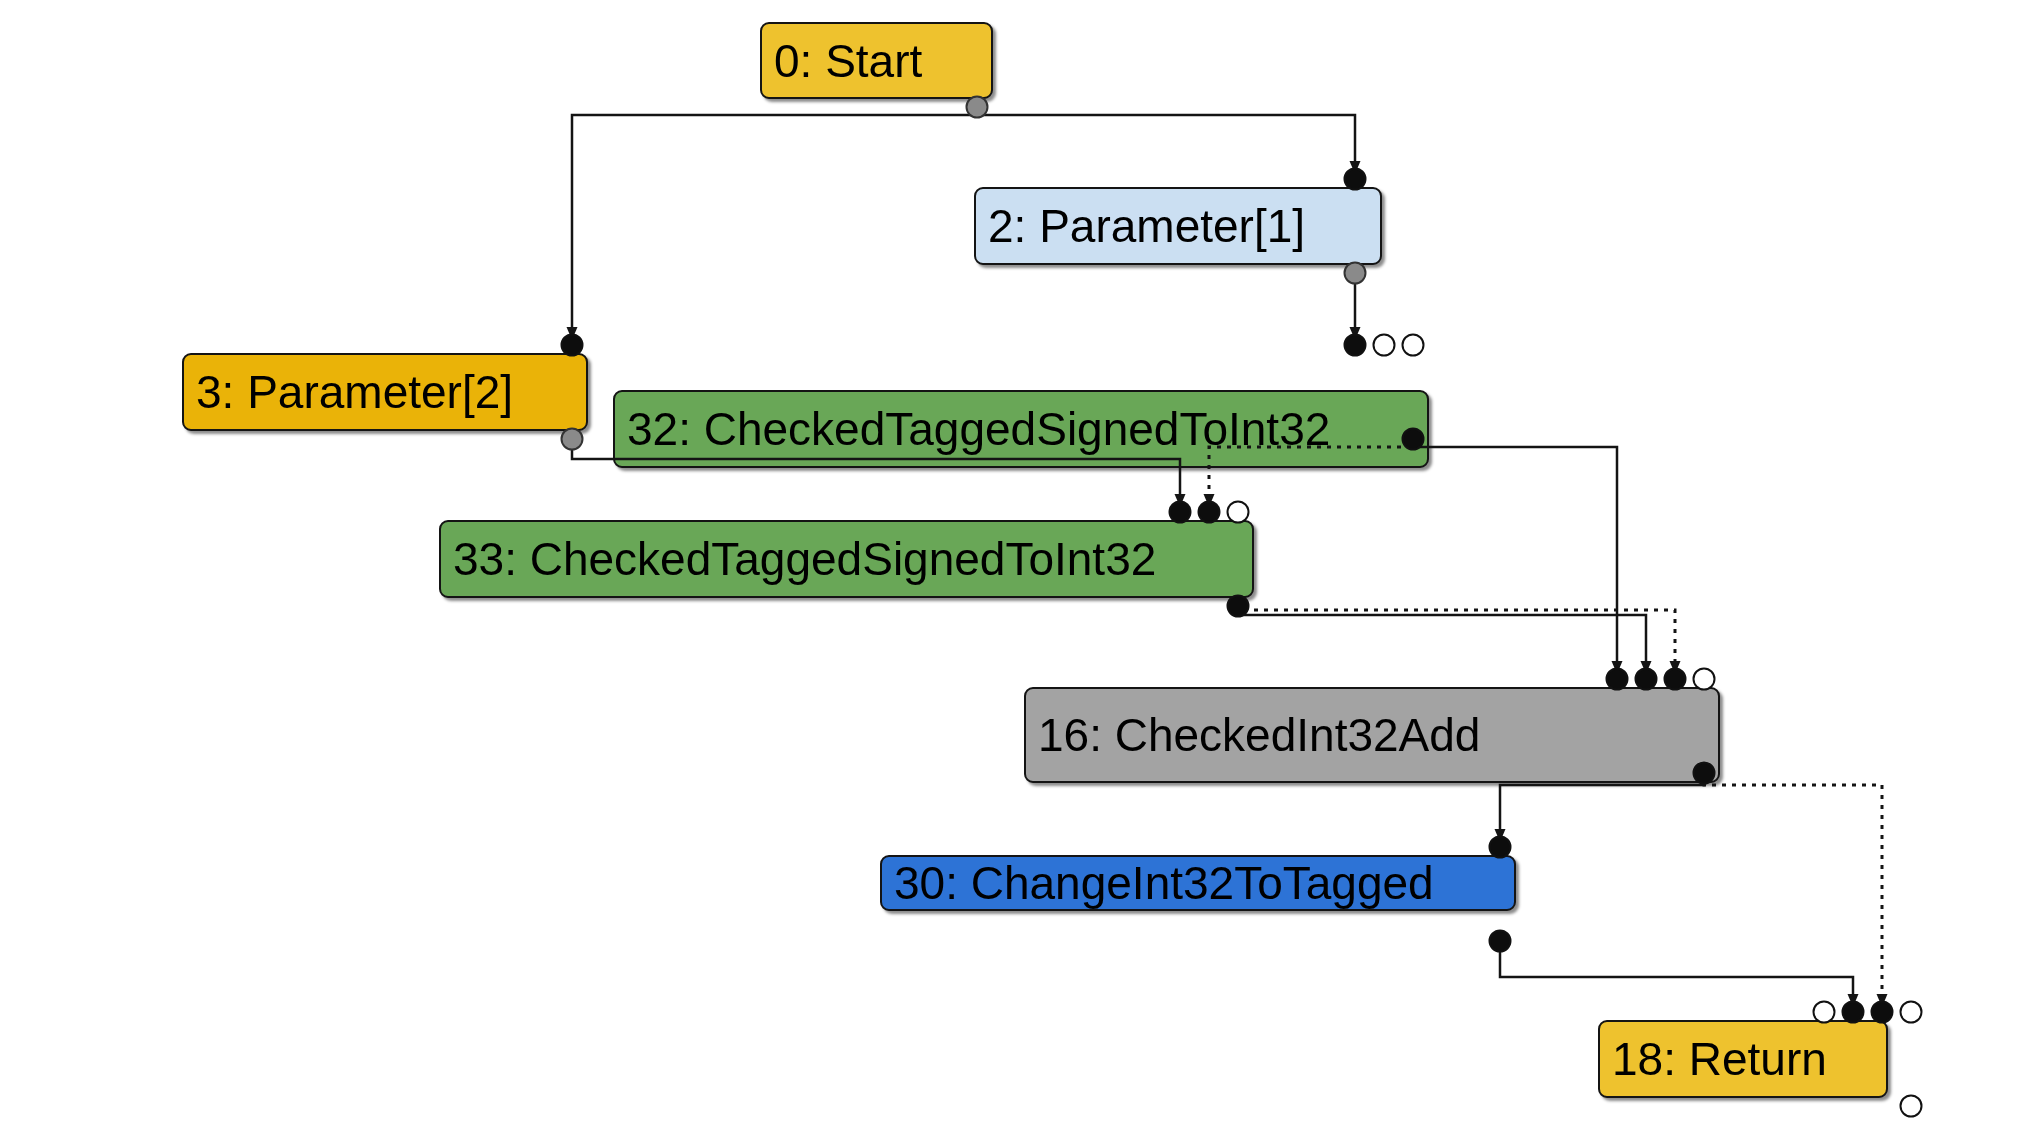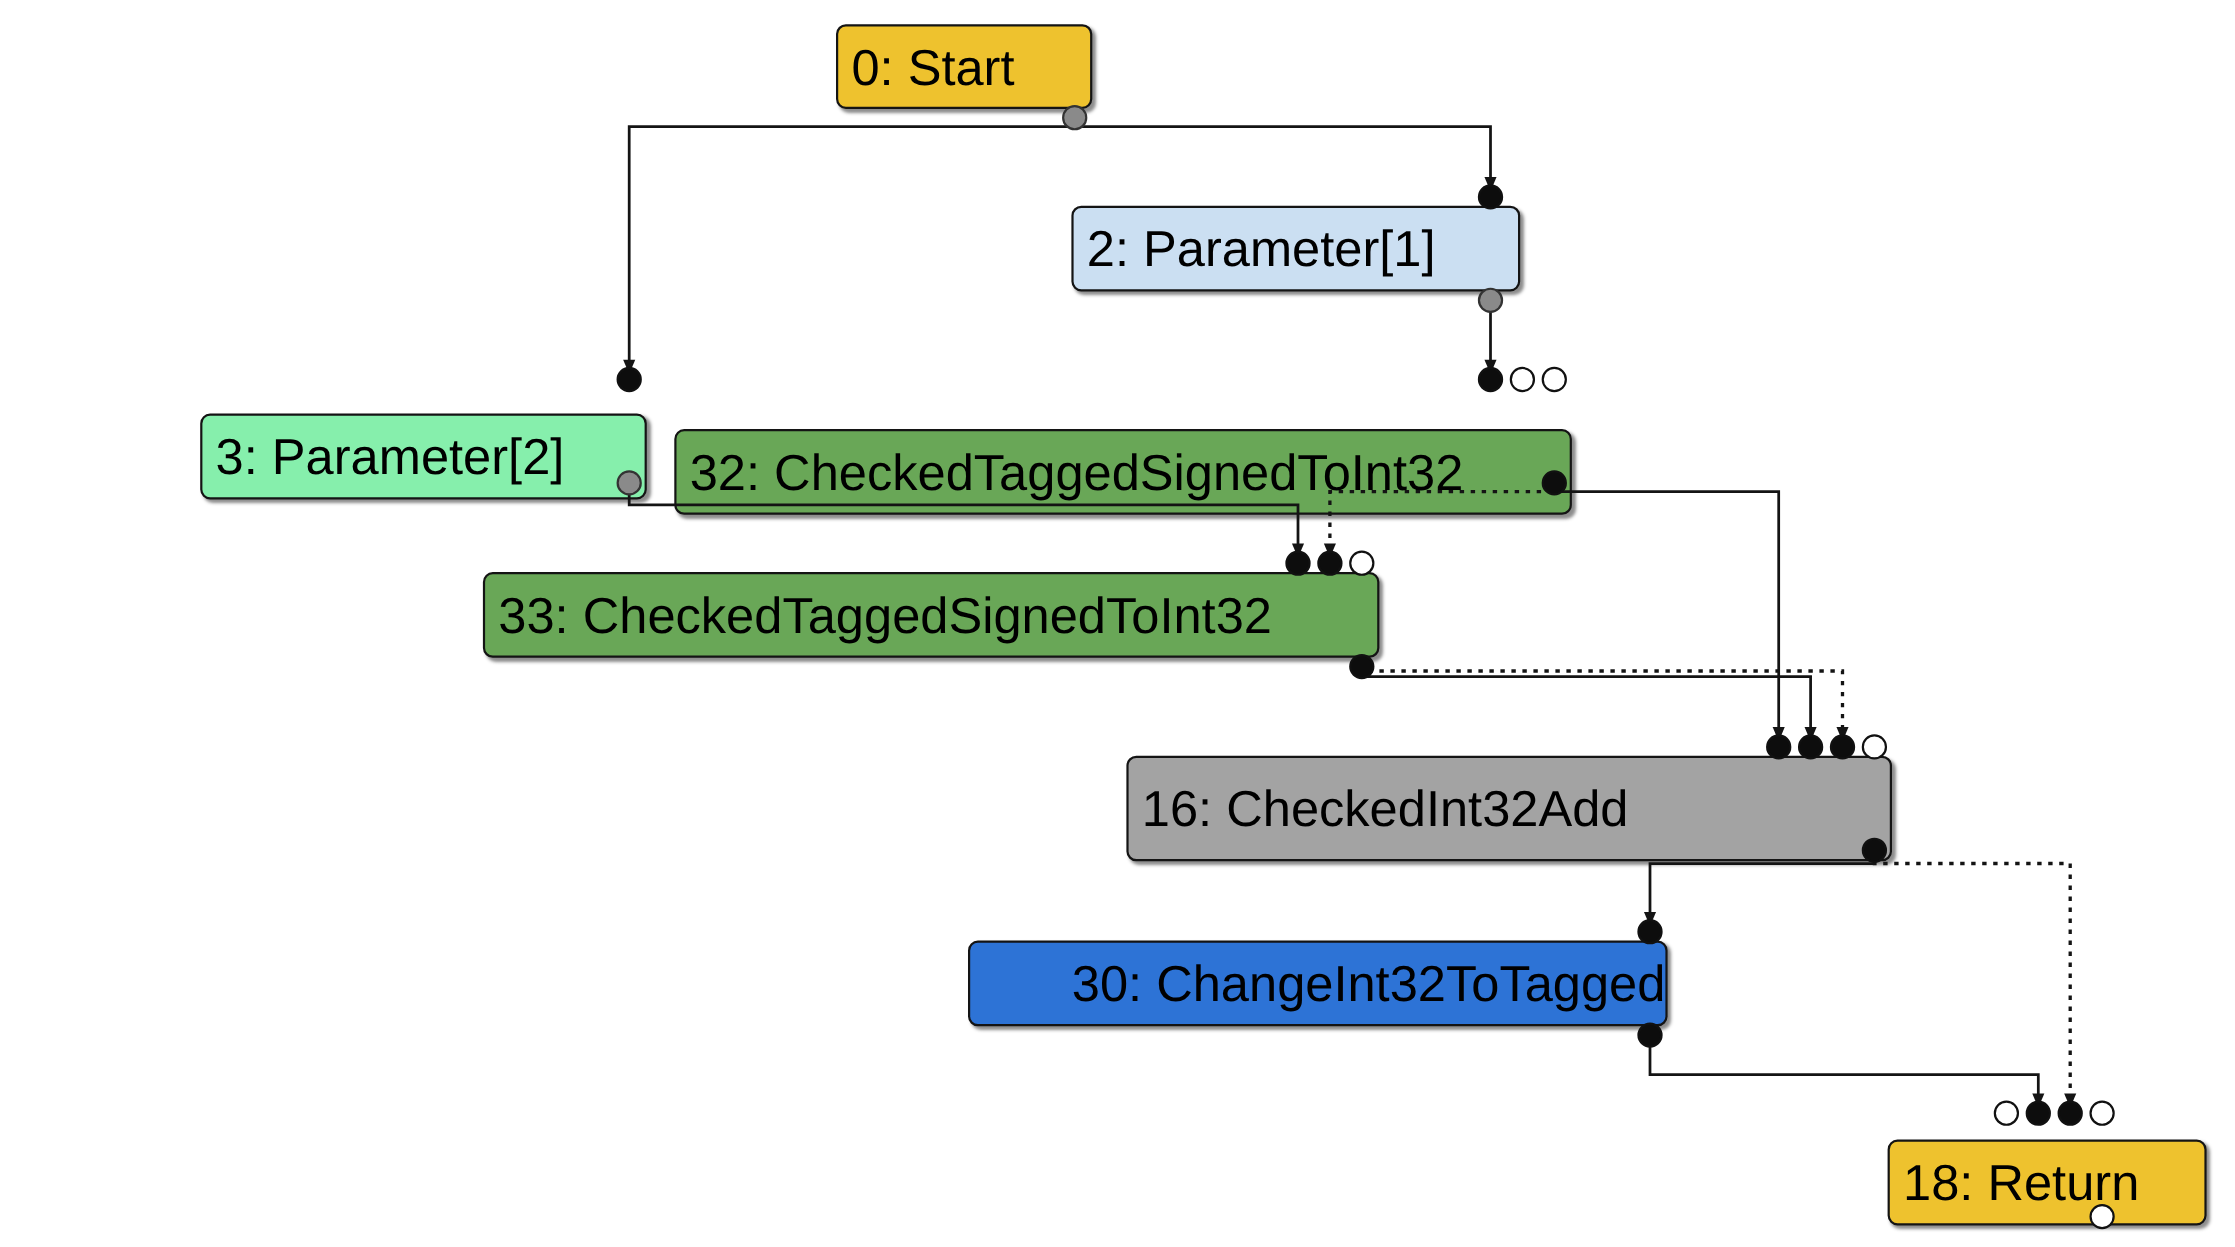--- a/index.html
+++ b/index.html
@@ -83,31 +83,31 @@
       <circle cx="1882" cy="1012" r="10.5" fill="#0d0d0d" stroke="#111111" stroke-width="2"></circle>
       <circle cx="1911" cy="1012" r="10.5" fill="#ffffff" stroke="#111111" stroke-width="2"></circle>
       <circle cx="1911" cy="1106" r="10.5" fill="#ffffff" stroke="#111111" stroke-width="2"></circle>
     </svg>
 <div class="node" style="left: 760px; top: 22px; width: 233px; height: 77px; background: rgb(238, 194, 46);">
       <span class="node-label">0: Start</span>
     </div>
     <div class="node" style="left: 963px; top: 187px; width: 408px; height: 78px; background: rgb(203, 223, 242); margin-left: 11px;">
       <span class="node-label">2: Parameter[1]</span>
     </div>
-    <div class="node" style="left: 182px; top: 353px; width: 406px; height: 78px; background: #86efac; margin-top: 23px;">
+    <div class="node" style="left: 182px; top: 353px; width: 406px; height: 78px; background: #eab308;">
       <span class="node-label">3: Parameter[2]</span>
     </div>
     <div class="node" style="left: 613px; top: 353px; width: 816px; height: 78px; background: rgb(105, 167, 87); margin-top: 37px;">
       <span class="node-label">32: CheckedTaggedSignedToInt32</span>
     </div>
     <div class="node" style="left: 439px; top: 520px; width: 815px; height: 78px; background: rgb(105, 167, 87);">
       <span class="node-label">33: CheckedTaggedSignedToInt32</span>
     </div>
     <div class="node" style="left: 1024px; top: 687px; width: 696px; height: 96px; background: #a3a3a3;">
       <span class="node-label">16: CheckedInt32Add</span>
     </div>
-    <div class="node" style="left: 880px; top: 855px; width: 636px; height: 78px; background: rgb(45, 115, 214); justify-content: flex-end;">
+    <div class="node" style="left: 880px; top: 855px; width: 636px; height: 56px; background: rgb(45, 115, 214);">
       <span class="node-label">30: ChangeInt32ToTagged</span>
     </div>
-    <div class="node" style="left: 1716px; top: 1020px; width: 290px; height: 78px; background: rgb(238, 194, 46); margin-top: 16px;">
+    <div class="node" style="left: 1598px; top: 1020px; width: 290px; height: 78px; background: rgb(238, 194, 46);">
       <span class="node-label">18: Return</span>
     </div>
   </div>
 
 </body></html>

